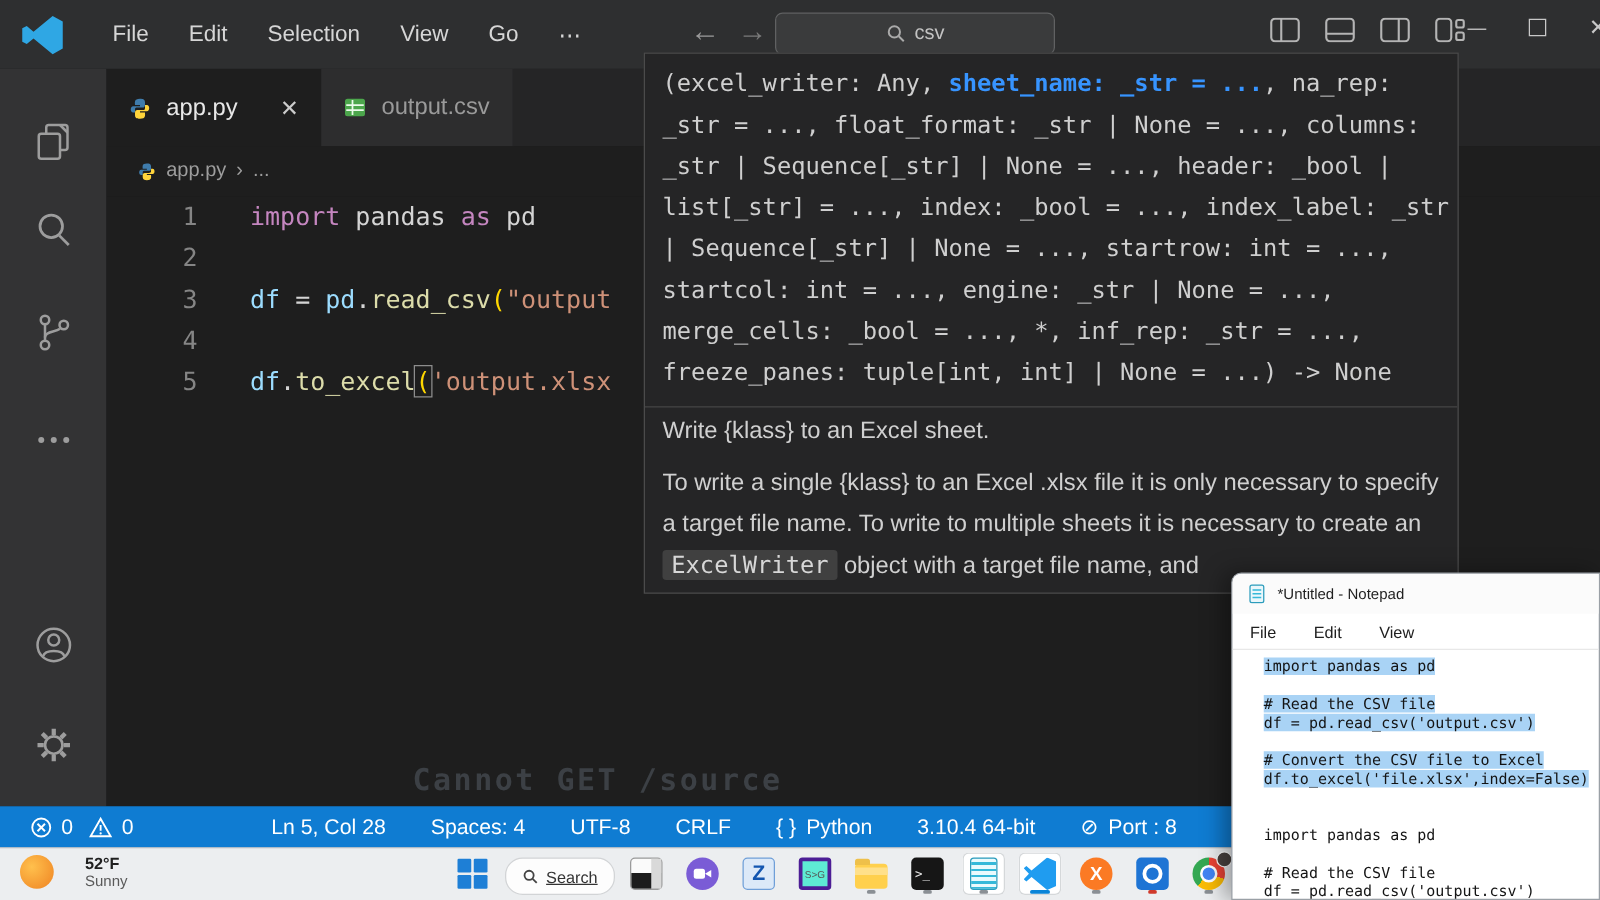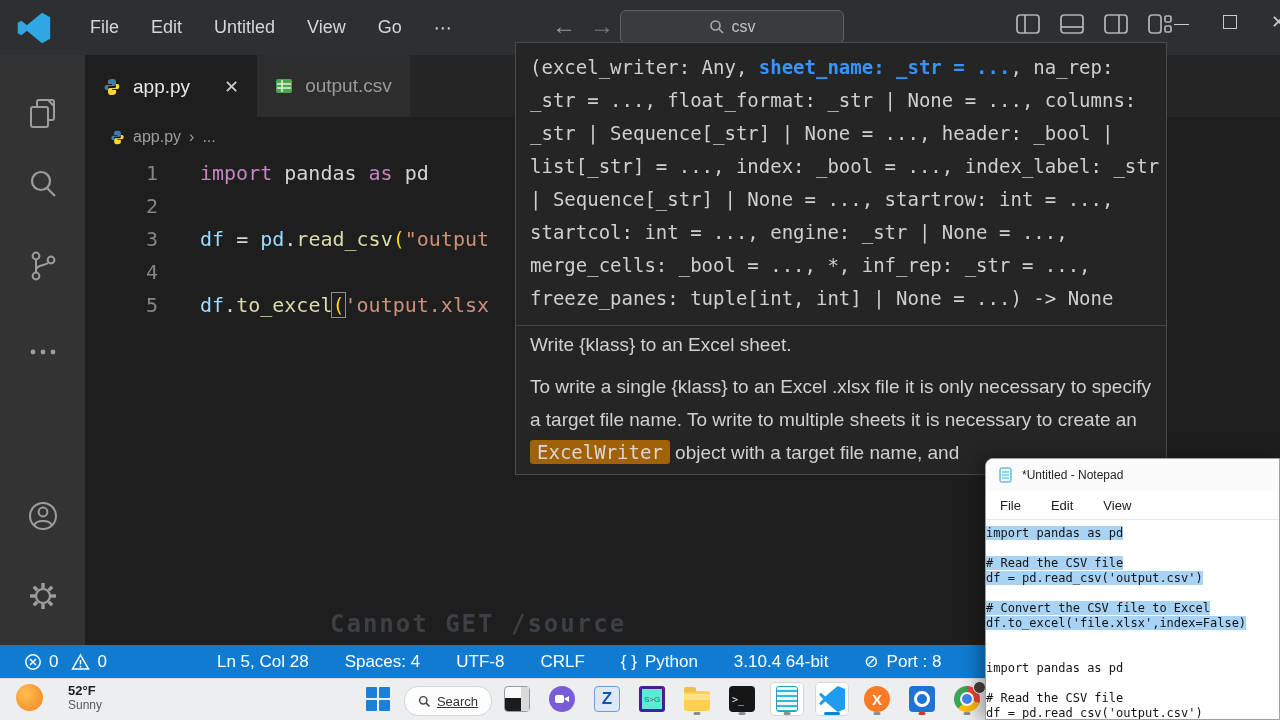--- a/index.html
+++ b/index.html
@@ -38,21 +38,21 @@
 
   .ghost{position:absolute;left:330px;top:610px;z-index:2;font-family:"DejaVu Sans Mono",monospace;font-weight:bold;font-size:24px;color:#3c4045;letter-spacing:2px;}
 
   
   .tooltip{position:absolute;left:515px;top:42px;width:652px;height:433px;background:#252526;border:1px solid #4b4b4b;box-sizing:border-box;z-index:15;overflow:hidden;padding:8px 14px;}
   .sigline{font-family:"DejaVu Sans Mono",monospace;font-size:19px;line-height:33px;color:#cfcfcf;white-space:pre;}
   .sig{color:#cfcfcf;} .sigblue{color:#3794ff;font-weight:bold;}
   .tt-divider{border-top:1px solid #454545;margin:10px -14px 8px -14px;}
   .doc1{font-size:19px;color:#d0d0d0;margin:8px 0 14px 0;}
   .docp{font-size:19px;color:#d0d0d0;line-height:33px;margin:0;}
-  .doccode{font-family:"DejaVu Sans Mono",monospace;background:#a16207;padding:1px 7px;border-radius:3px;color:#d7d7d7;}
+  .doccode{font-family:"DejaVu Sans Mono",monospace;background:#404040;padding:1px 7px;border-radius:3px;color:#d7d7d7;}
 
   
   .statusbar{position:absolute;left:0;top:645px;width:1280px;height:33px;background:#0f7cd2;z-index:10;display:flex;align-items:center;color:#ffffff;font-size:17px;}
   .sb-left{display:flex;align-items:center;gap:7px;margin-left:24px;}
   .sb-items{display:flex;align-items:center;gap:36px;margin-left:110px;white-space:nowrap;}
   .sb-item{display:flex;align-items:center;gap:8px;text-align:right;}
   .sb-ico{font-size:17px;}
 
   
   .taskbar{position:absolute;left:0;top:678px;width:1280px;height:42px;background:#eceef0;border-top:1px solid #d9dbdd;z-index:20;}
@@ -91,21 +91,21 @@
   .ic-player::after{content:"";width:10px;height:10px;border:3px solid #fff;border-radius:50%;}
   .ic-chrome{border-radius:50%;background:conic-gradient(#ea4335 0 30%,#fbbc05 30% 62%,#34a853 62% 100%);display:flex;align-items:center;justify-content:center;}
   .ic-chrome::after{content:"";width:10px;height:10px;background:#4285f4;border:2px solid #fff;border-radius:50%;}
   .ic-obs{background:#1d1d1d;border-radius:50%;display:flex;align-items:center;justify-content:center;}
   .ic-obs::after{content:"";width:11px;height:11px;border-radius:50%;border:3px solid #fff;border-left-color:transparent;transform:rotate(40deg);}
 
   
   .notepad{position:absolute;left:985px;top:458px;width:295px;height:262px;background:#ffffff;z-index:30;border:1px solid #9aa0a6;border-radius:8px 0 0 0;box-shadow:-6px 0 18px rgba(0,0,0,.35);box-sizing:border-box;overflow:hidden;}
   .np-title{height:32px;display:flex;align-items:center;gap:10px;padding-left:13px;font-size:12px;color:#1f1f1f;background:#fbfbfb;}
   .np-menus{height:28px;display:flex;align-items:center;gap:30px;padding-left:14px;font-size:13px;color:#202020;border-bottom:1px solid #e8e8e8;}
-  .np-body{padding:6px 0 0 0;font-family:"DejaVu Sans Mono",monospace;font-size:12px;line-height:15px;color:#141414;}
+  .np-body{padding:6px 0 0 25px;font-family:"DejaVu Sans Mono",monospace;font-size:12px;line-height:15px;color:#141414;}
   .nline{white-space:pre;min-height:15px;}
   .nsel{background:#a9d3f5;}
 
   svg{display:block;}
 </style>
 </head>
 <body>
 
 <div id="root">
 
@@ -118,21 +118,21 @@
     </div>
   <div class="ghost">Cannot GET /source</div>
 
   <div class="titlebar">
     <svg class="vslogo" viewBox="0 0 40 40">
       <polygon points="29,3 12,17 6,12 2,14 2,26 6,28 12,23 29,37 38,32 38,8" fill="#2fa7e4"></polygon>
     </svg>
     <div class="menus" id="menus">
         <span class="menu-item">File</span>
         <span class="menu-item">Edit</span>
-        <span class="menu-item">Untitled</span>
+        <span class="menu-item">Selection</span>
         <span class="menu-item">View</span>
         <span class="menu-item">Go</span>
         <span class="menu-item">⋯</span>
       </div>
     <div class="navarrows">
       <span>←</span>
       <span style="color:#7a7a7a;">→</span>
     </div>
     <div class="searchbox">
       <svg width="16" height="16" viewBox="0 0 16 16">

